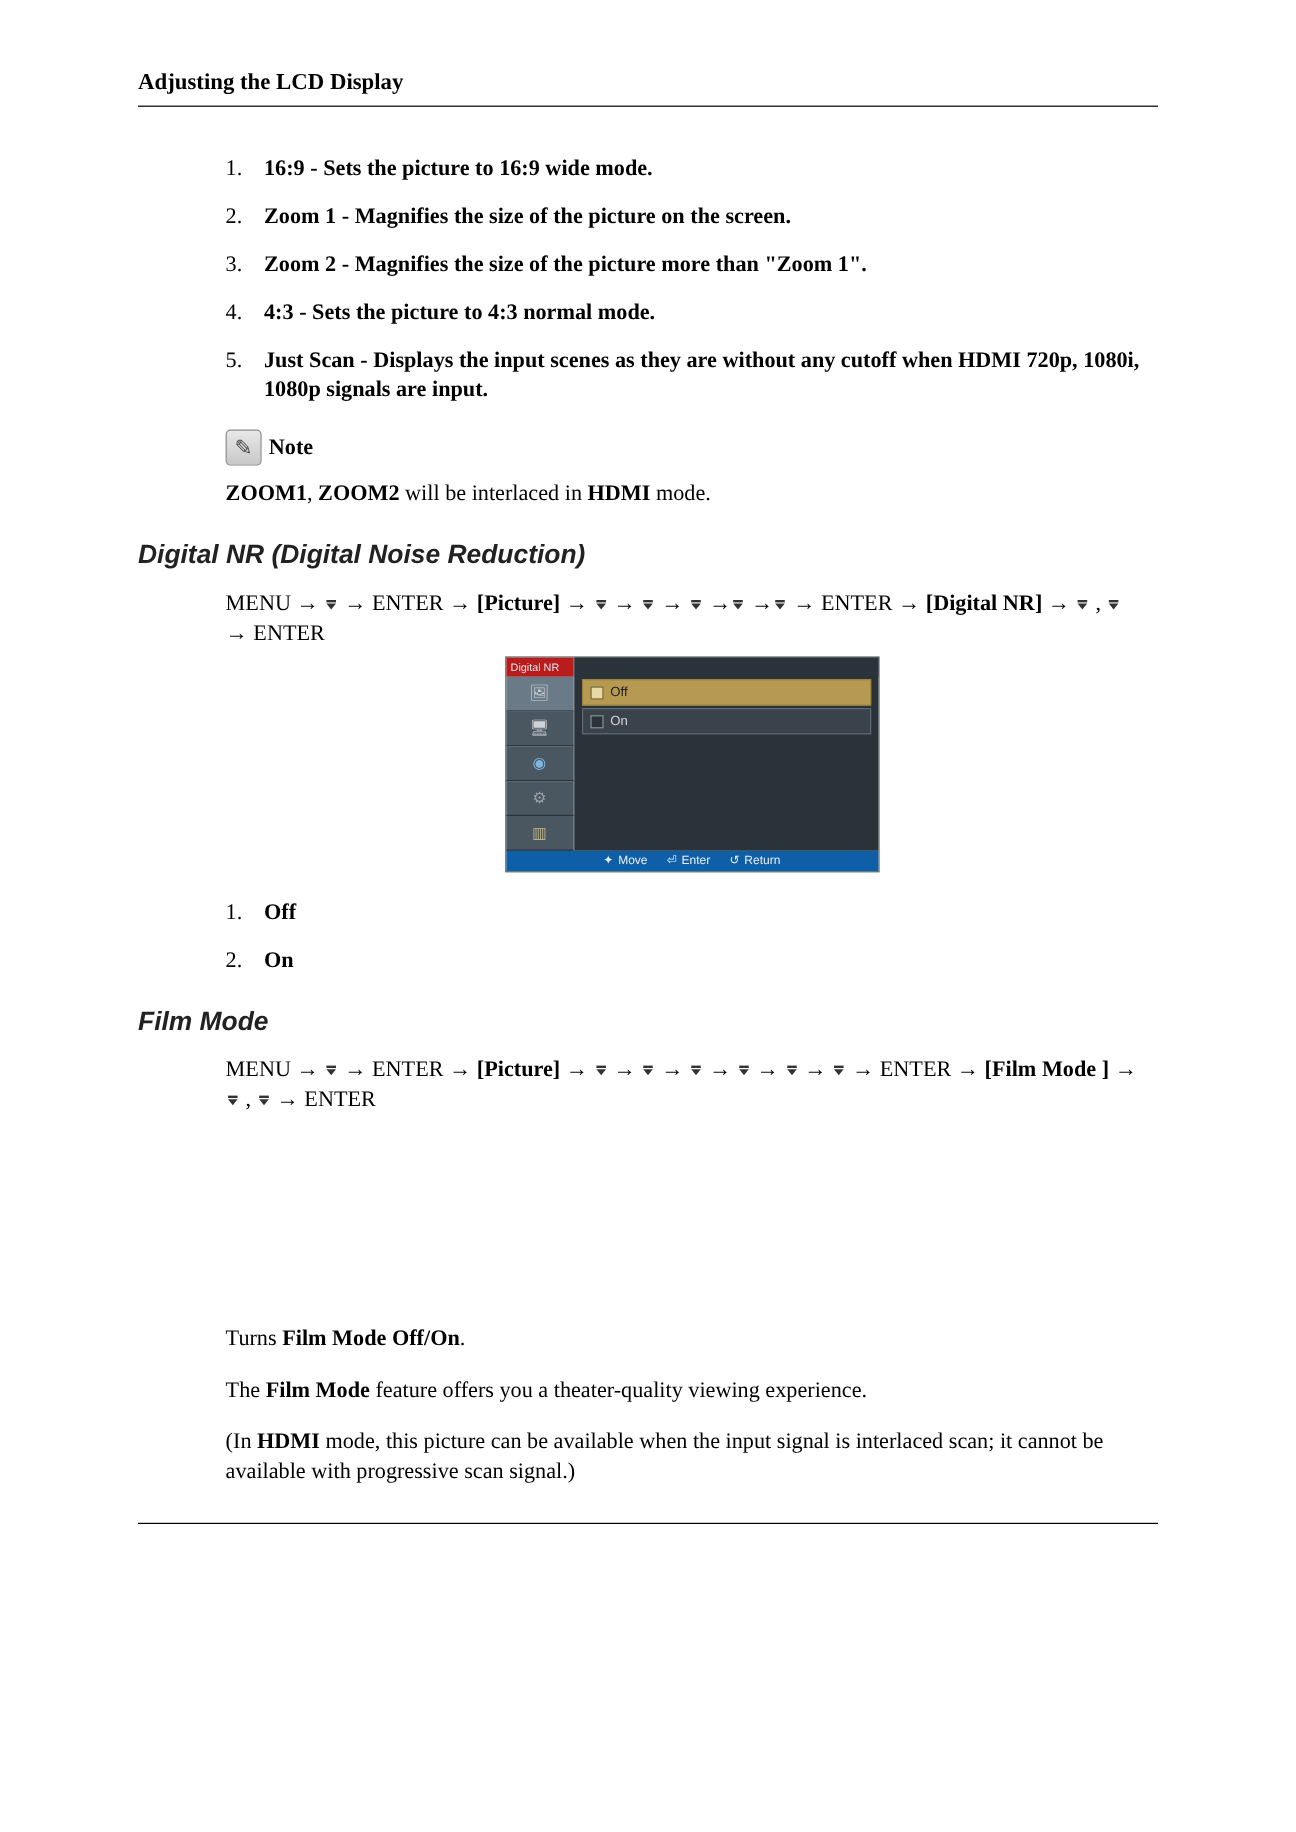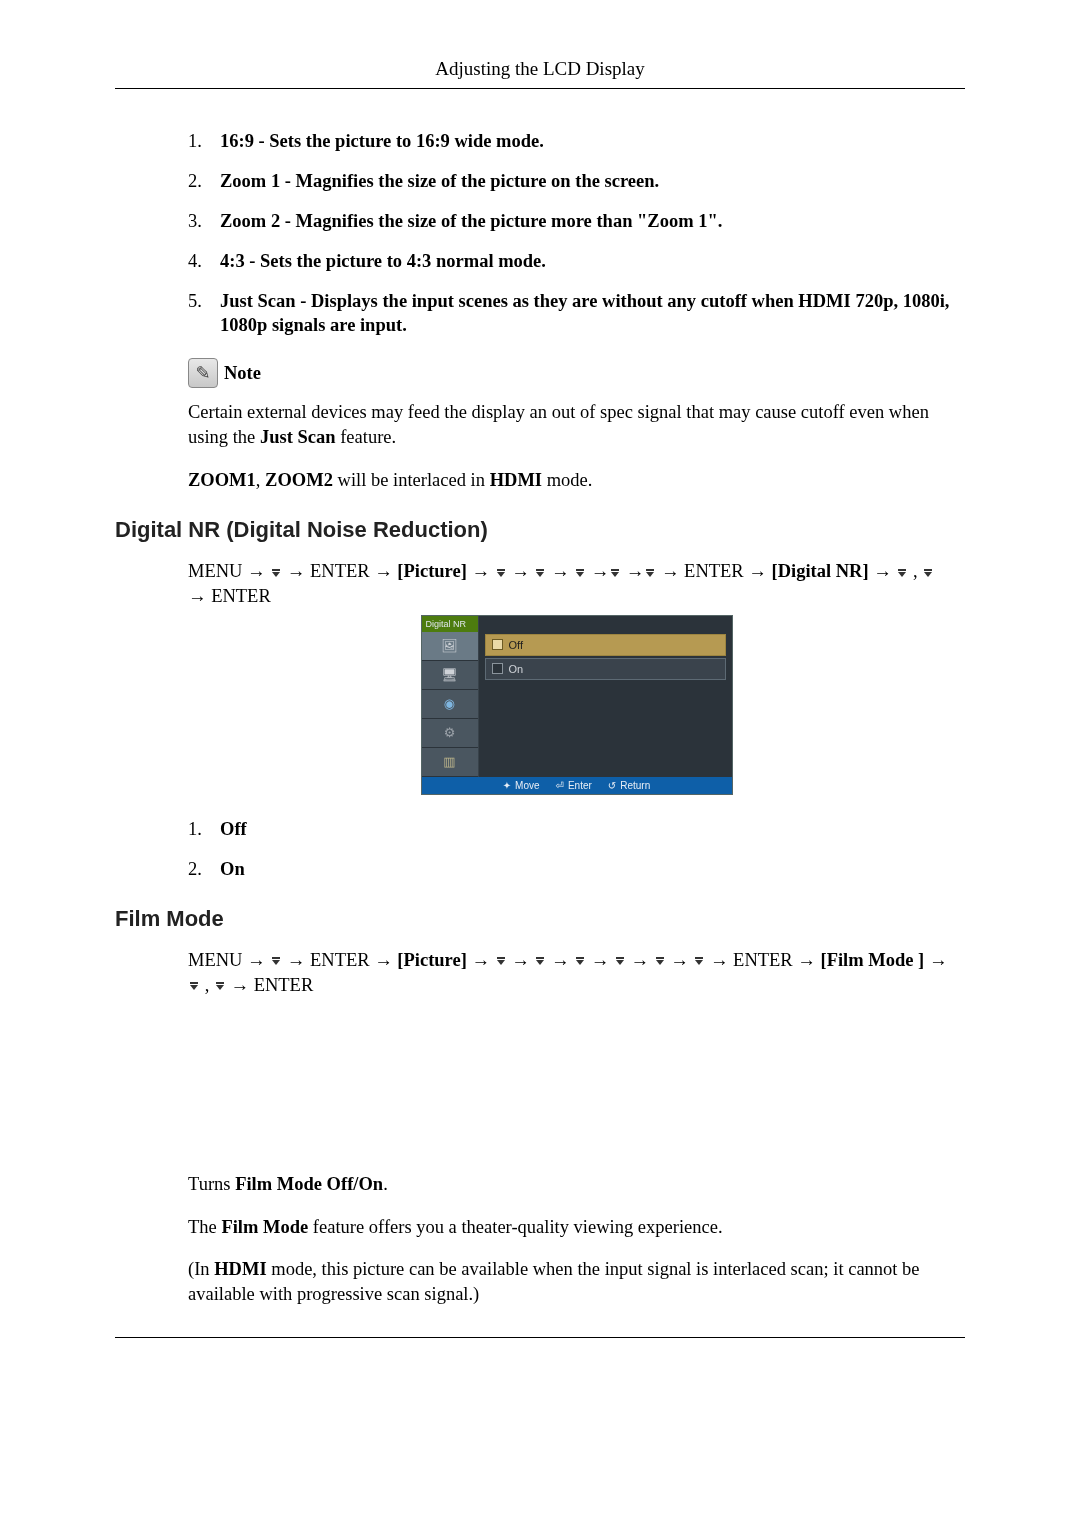--- a/index.html
+++ b/index.html
@@ -13,23 +13,24 @@
   }
   .page {
     width: 1080px;
     min-height: 1527px;
     margin: 0 auto;
     padding: 56px 115px 40px 115px;
     box-sizing: border-box;
     position: relative;
   }
   .header-title {
-    text-align: center;
+    text-align: left;
     font-size: 19px;
     margin-bottom: 6px;
+    font-weight: bold;
   }
   hr.rule {
     border: none;
     border-top: 1.5px solid #000;
     margin: 0 0 40px 0;
   }
   hr.rule-bottom {
     border: none;
     border-top: 1.5px solid #000;
     margin: 30px 0 0 0;
@@ -80,20 +81,21 @@
   }
   h2.section {
     font-family: Arial, Helvetica, sans-serif;
     font-weight: bold;
     font-size: 22px;
     margin: 22px 0 14px 0;
     display: flex;
     align-items: flex-end;
     gap: 8px;
     color: #222;
+    font-style: italic;
   }
   .a-badge {
     display: inline-flex;
     width: 20px;
     height: 20px;
     background: #f2911;
     color: #fff;
     font-family: Arial, sans-serif;
     font-weight: bold;
     font-size: 15px;
@@ -141,21 +143,21 @@
     border: 1px solid #566;
   }
   .osd-top {
     display: flex;
   }
   .osd-sidebar {
     width: 56px;
     border-right: 1px solid #38424a;
   }
   .osd-sidebar .side-title {
-    background: #4d7c0f;
+    background: #b91c1c;
     height: 16px;
     font-size: 9px;
     padding: 0 4px;
     line-height: 16px;
     color: #dfe6ec;
   }
   .osd-sidebar .side-item {
     height: 28px;
     border-bottom: 1px solid #2b333a;
     display: flex;
@@ -248,23 +250,20 @@
         <span class="num">5.</span>
         <span class="body"><b>Just Scan</b><span> - Displays the input scenes as they are without any cutoff when HDMI 720p, 1080i, 1080p signals are input.</span></span>
       </li>
     </ol>
 
     <div class="note-row">
       <span class="pencil-icon">✎</span>
       <span class="note-label">Note</span>
     </div>
 
-    <p class="body-p">
-      <span>Certain external devices may feed the display an out of spec signal that may cause cutoff even when using the </span><b>Just Scan</b><span> feature.</span>
-    </p>
 
     <p class="body-p">
       <b>ZOOM1</b><span>, </span><b>ZOOM2</b><span> will be interlaced in </span><b>HDMI</b><span> mode.</span>
     </p>
   </div>
 
   <h2 class="section">
     <span>Digital NR (Digital Noise Reduction)</span>
     <span class="a-badge">A</span>
   </h2>

